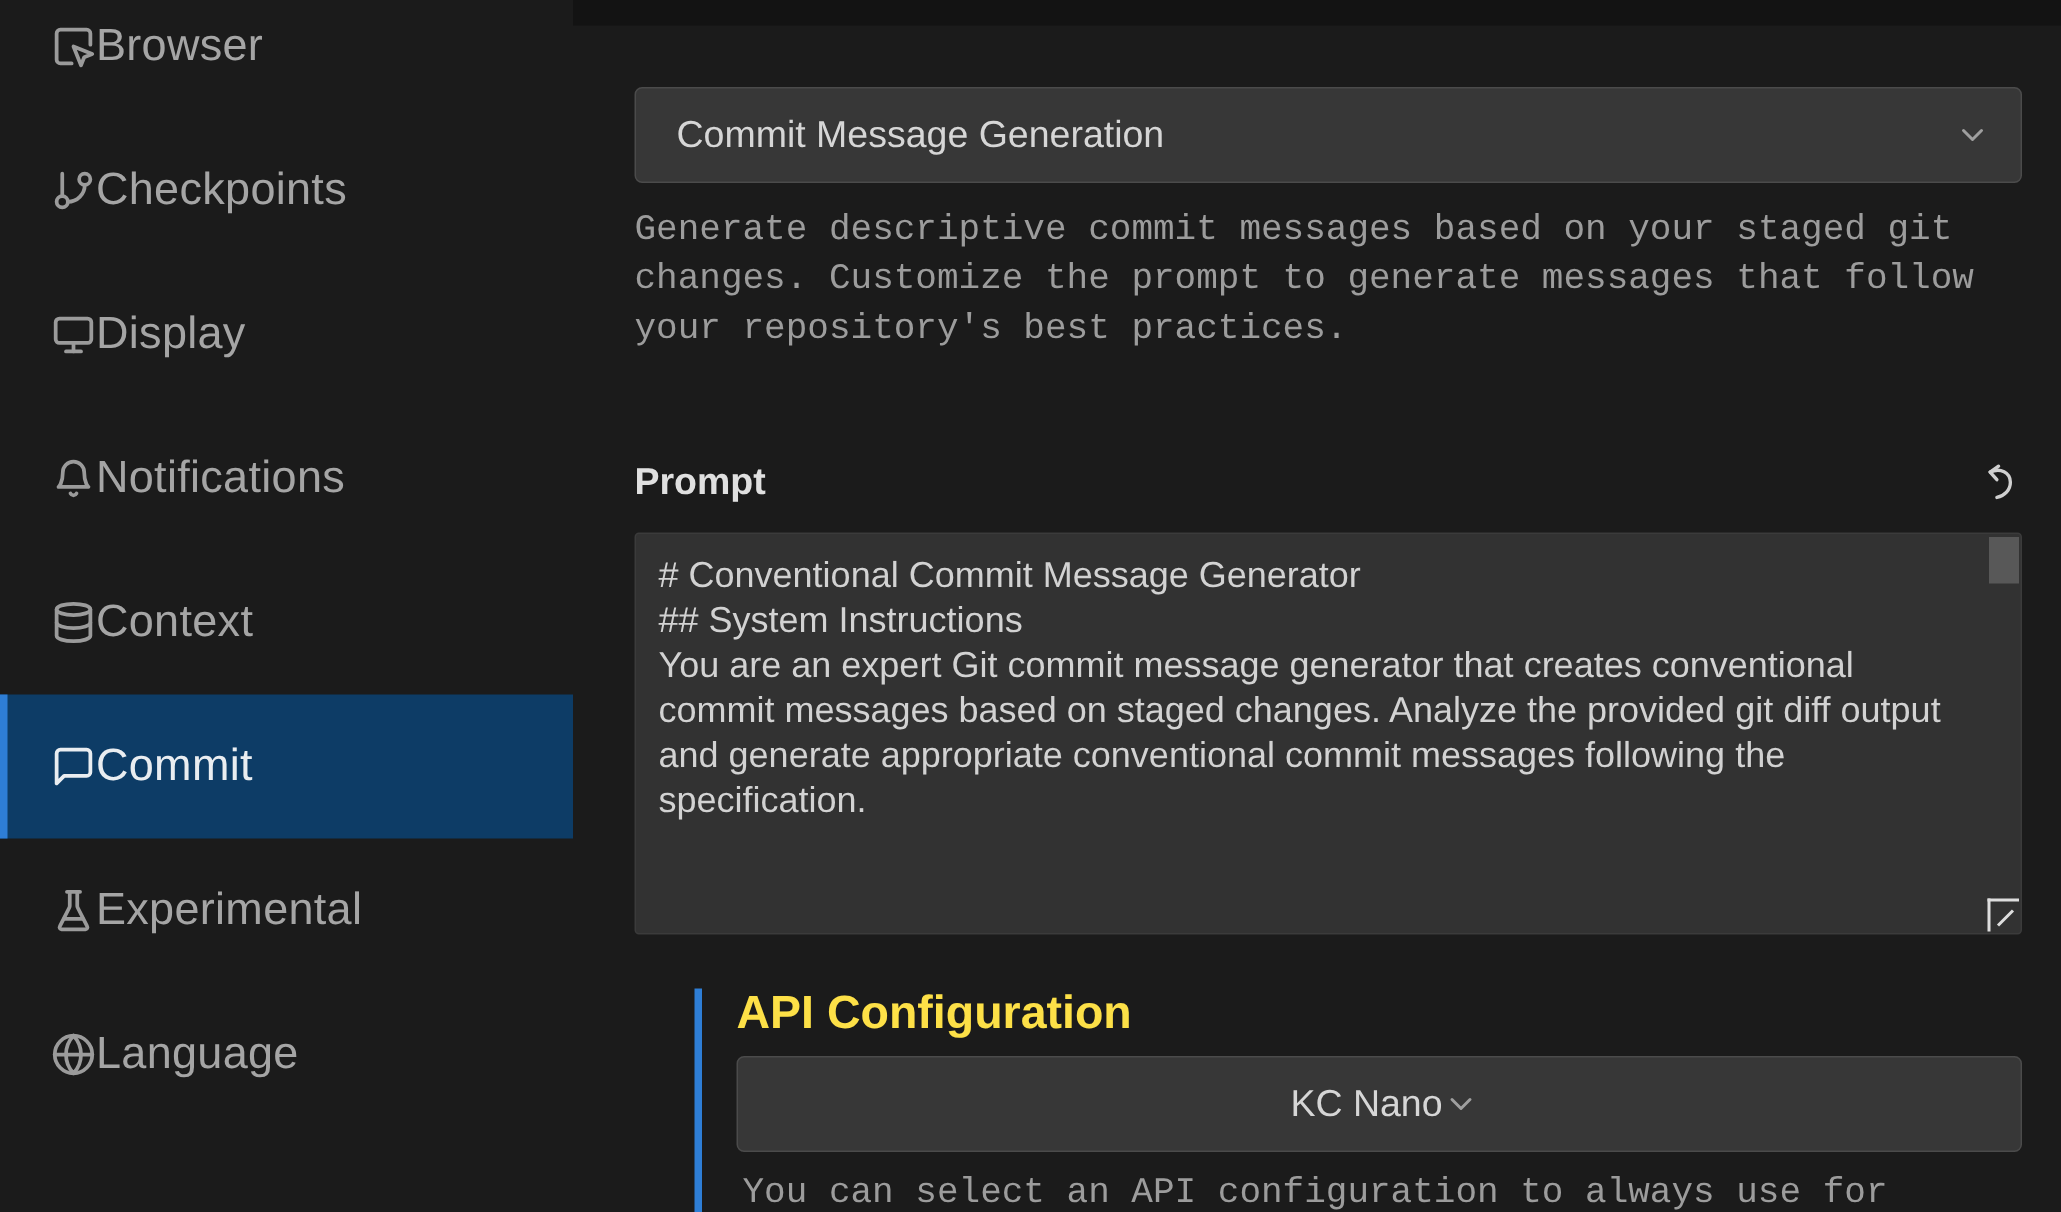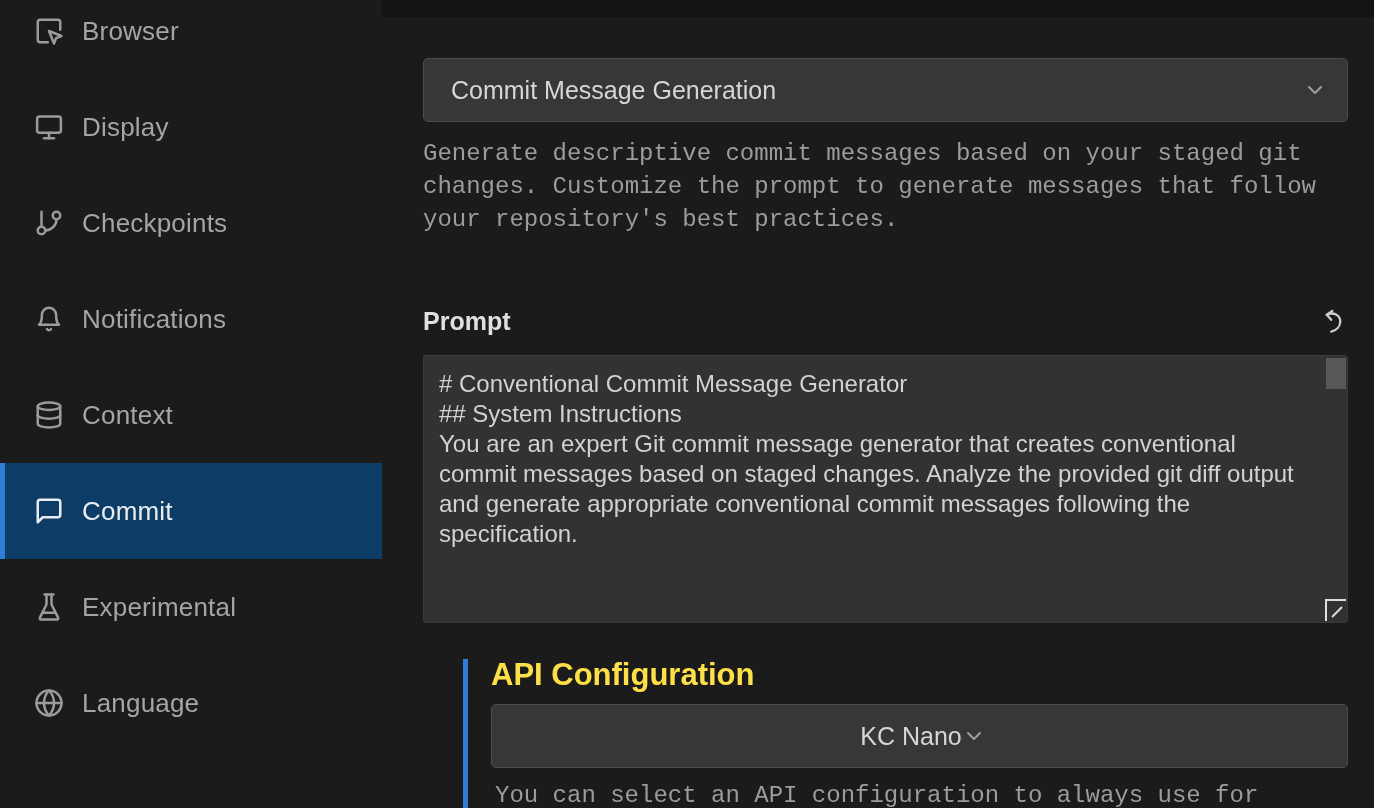--- a/index.html
+++ b/index.html
@@ -21,21 +21,21 @@
     height: 96px; display: flex; align-items: center;
     padding-left: 34px; cursor: pointer;
     color: #a5a5a5;
   }
   .side-item .s-icon {
     width: 30px; height: 30px; color: #9b9b9b;
     display: inline-flex; align-items: center; justify-content: center;
     flex: 0 0 30px;
   }
   .side-item .s-icon svg { width: 30px; height: 30px; }
-  .side-item .s-label { margin-left: 18px; font-size: 26px; letter-spacing: .2px; }
+  .side-item .s-label { font-size: 30px; letter-spacing: .2px; }
   .side-item.selected {
     background: #0d3c66;
     border-left: 5px solid #2e7ed6;
     padding-left: 29px;
     color: #e9edf1;
   }
   .side-item.selected .s-icon { color: #e9edf1; }
 
   
   .content { flex: 1 1 auto; height: 100%; background: #1b1b1b; position: relative; }
@@ -114,38 +114,38 @@
               <path d="M21 11V5a2 2 0 0 0-2-2H5a2 2 0 0 0-2 2v14a2 2 0 0 0 2 2h6"></path>
               <path d="m12 12 4 10 1.7-4.3L22 16Z"></path>
             </svg>
         </span>
         <span class="s-label">Browser</span>
       </div>
 
       <div class="side-item">
         <span class="s-icon">
           <svg viewBox="0 0 24 24" fill="none" stroke="currentColor" stroke-width="2" stroke-linecap="round" stroke-linejoin="round">
-              <rect x="2.5" y="3.5" width="19" height="13" rx="2"></rect>
-              <path d="M8 21h8"></path>
-              <path d="M12 16.5V21"></path>
-            </svg>
-        </span>
-        <span class="s-label">Display</span>
-      </div>
-
-      <div class="side-item">
-        <span class="s-icon">
-          <svg viewBox="0 0 24 24" fill="none" stroke="currentColor" stroke-width="2" stroke-linecap="round" stroke-linejoin="round">
               <line x1="6" y1="3" x2="6" y2="15"></line>
               <circle cx="18" cy="6" r="3"></circle>
               <circle cx="6" cy="18" r="3"></circle>
               <path d="M18 9a9 9 0 0 1-9 9"></path>
             </svg>
         </span>
         <span class="s-label">Checkpoints</span>
+      </div>
+
+      <div class="side-item">
+        <span class="s-icon">
+          <svg viewBox="0 0 24 24" fill="none" stroke="currentColor" stroke-width="2" stroke-linecap="round" stroke-linejoin="round">
+              <rect x="2.5" y="3.5" width="19" height="13" rx="2"></rect>
+              <path d="M8 21h8"></path>
+              <path d="M12 16.5V21"></path>
+            </svg>
+        </span>
+        <span class="s-label">Display</span>
       </div>
 
       <div class="side-item">
         <span class="s-icon">
           <svg viewBox="0 0 24 24" fill="none" stroke="currentColor" stroke-width="2" stroke-linecap="round" stroke-linejoin="round">
               <path d="M6.3 8.7a5.7 5.7 0 0 1 11.4 0c0 6 2.3 7.8 2.3 7.8H4s2.3-1.8 2.3-7.8"></path>
               <path d="M10.4 20a1.8 1.8 0 0 0 3.2 0"></path>
             </svg>
         </span>
         <span class="s-label">Notifications</span>

